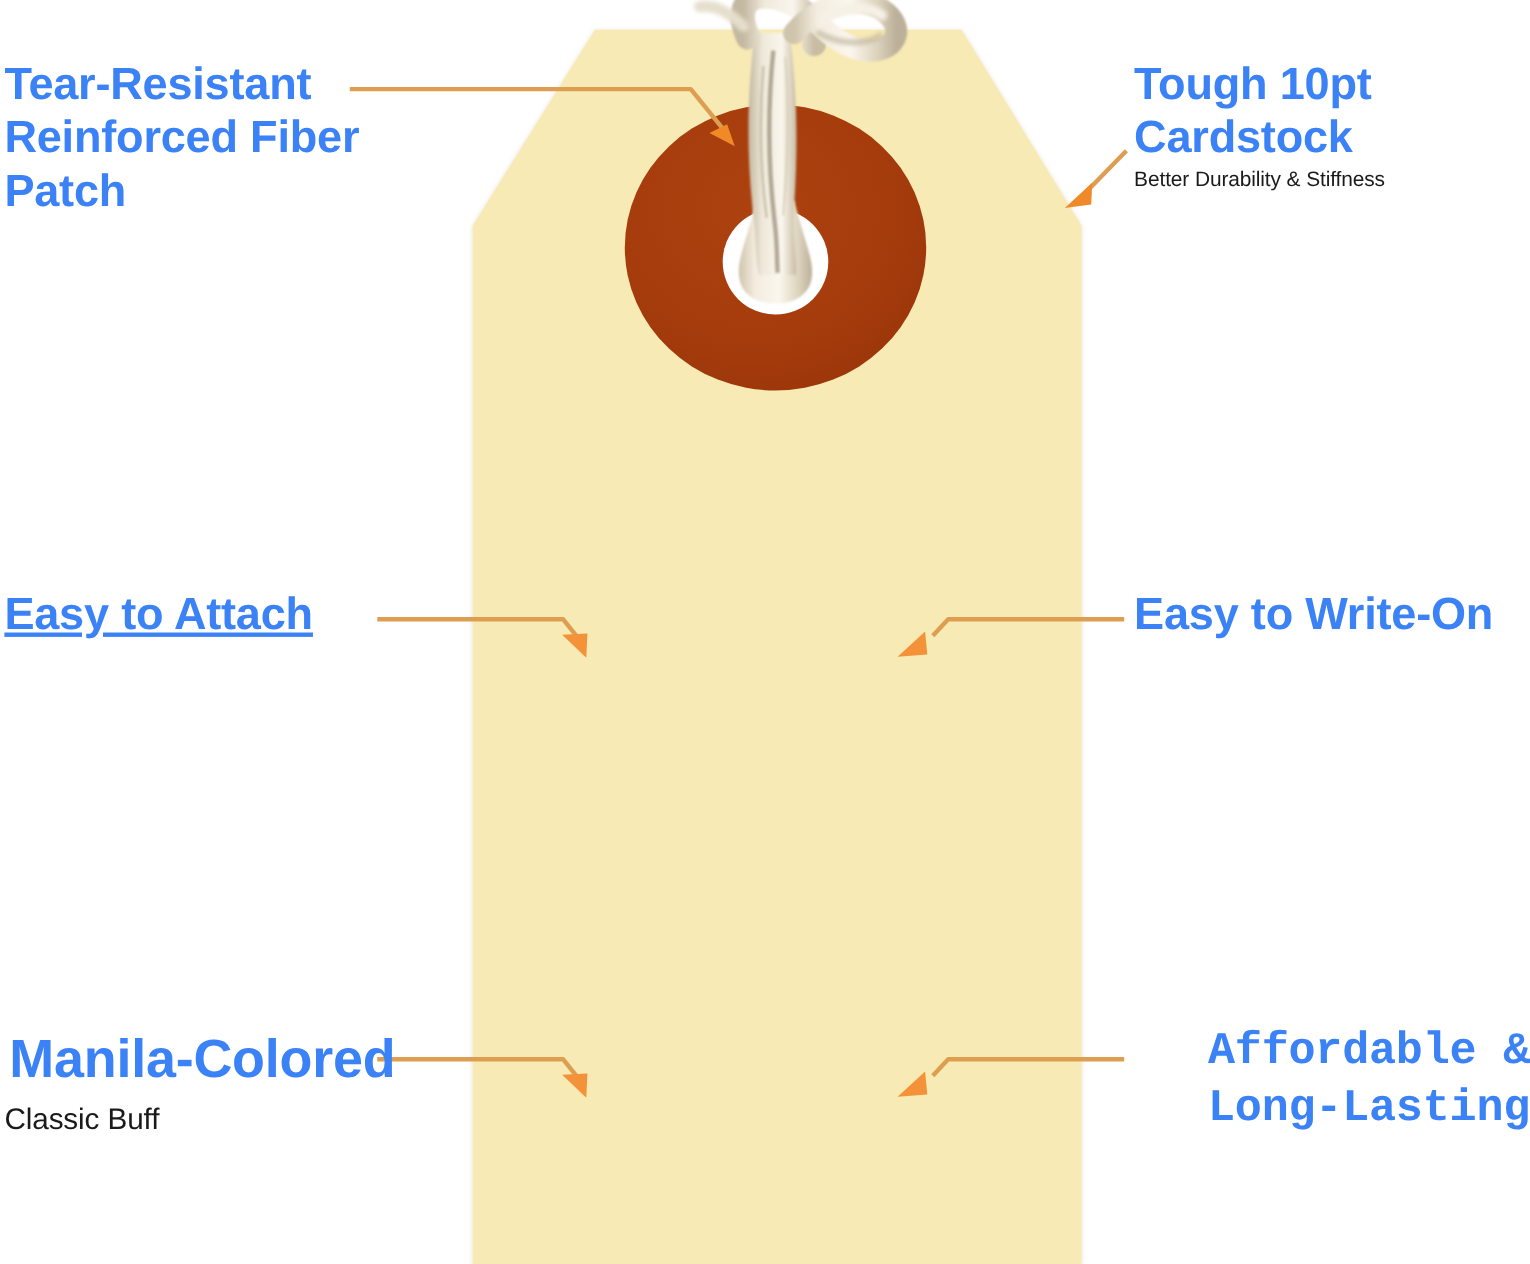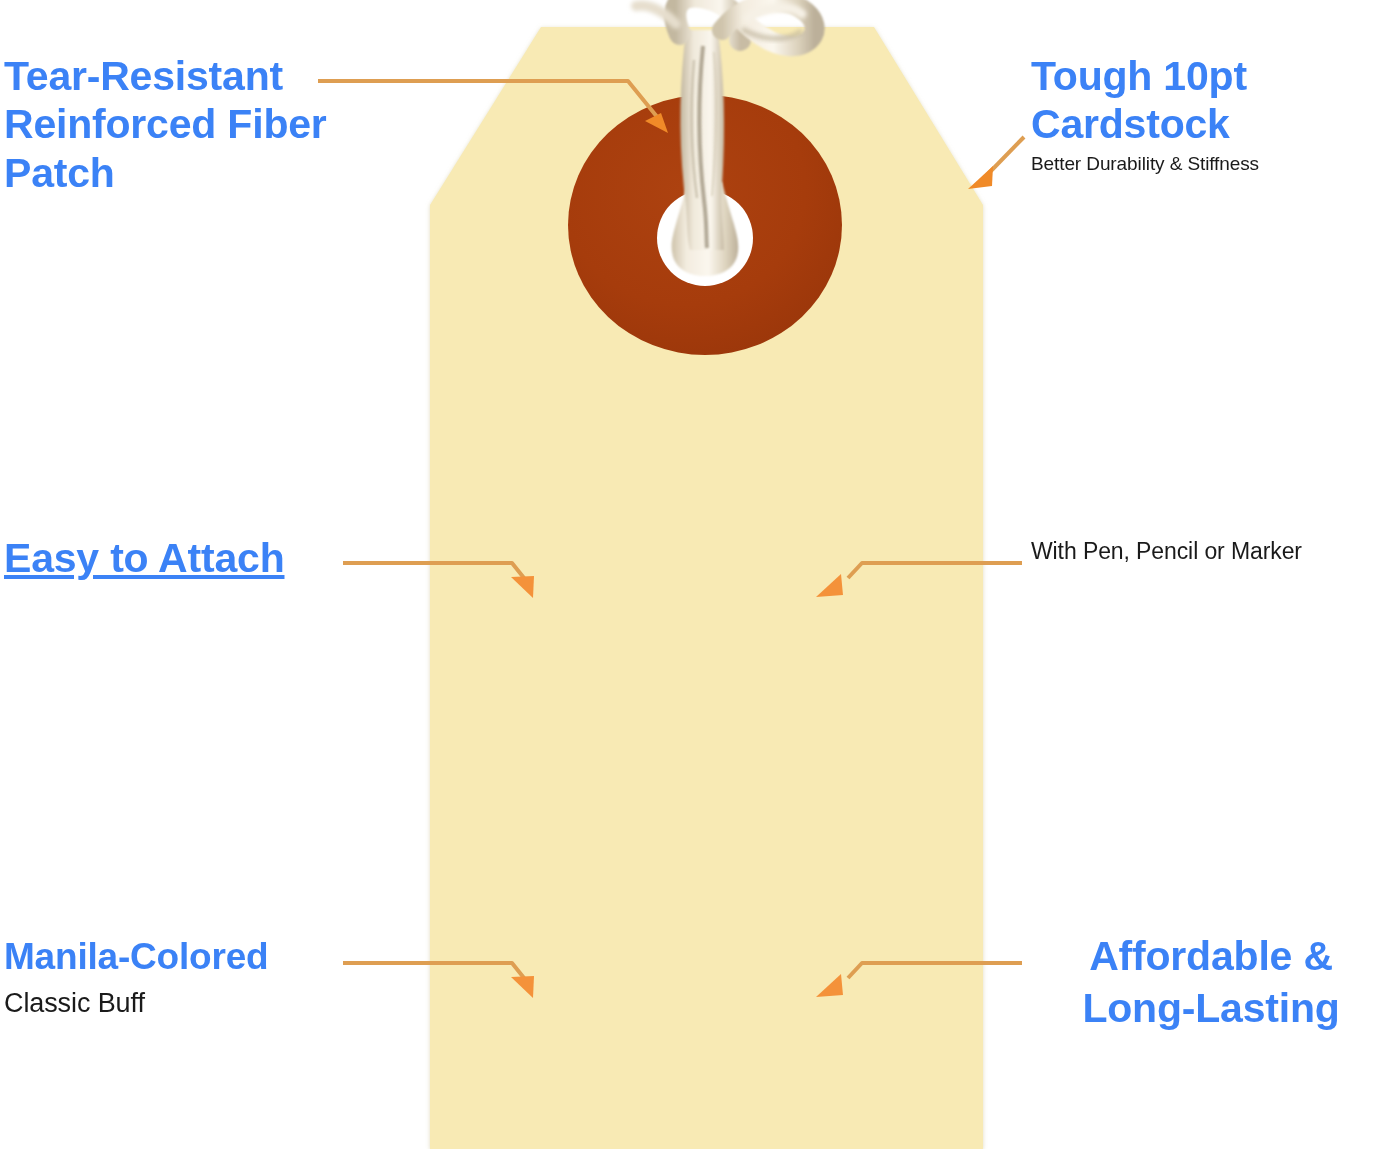--- a/index.html
+++ b/index.html
@@ -100,35 +100,37 @@
   }
 
   
   #c-manila {
     left: 4px;
     top: 935px;
     width: 360px;
     text-align: left;
   }
   #c-manila .title {
-    font-size: 37px;
-    line-height: 1.18;
+    font-size: 49px;
+    line-height: 1.18;
+    text-align: center;
   }
   #c-manila .subtitle {
     font-size: 27px;
     line-height: 1.2;
     margin-top: 8px;
   }
 
   
   #c-afford {
     left: 1031px;
     top: 930px;
     width: 360px;
-    text-align: center;
+    text-align: right;
+    font-family: Liberation Mono, monospace;
   }
   #c-afford .title {
     font-size: 41px;
     line-height: 1.28;
   }
 </style>
 </head>
 <body>
 
 <div id="stage">
@@ -248,21 +250,21 @@
   <div class="callout" id="c-tough">
     <div class="title">Tough 10pt Cardstock</div>
     <div class="subtitle">Better Durability &amp; Stiffness</div>
   </div>
 
   <div class="callout" id="c-attach">
     <div class="title">Easy to Attach</div>
   </div>
 
   <div class="callout" id="c-write">
-    <div class="subtitle">With Pen, Pencil or Marker</div>
+    <div class="title">Easy to Write-On</div>
   </div>
 
   <div class="callout" id="c-manila">
     <div class="title">Manila-Colored</div>
     <div class="subtitle">Classic Buff</div>
   </div>
 
   <div class="callout" id="c-afford">
     <div class="title">Affordable &amp; Long-Lasting</div>
   </div>

